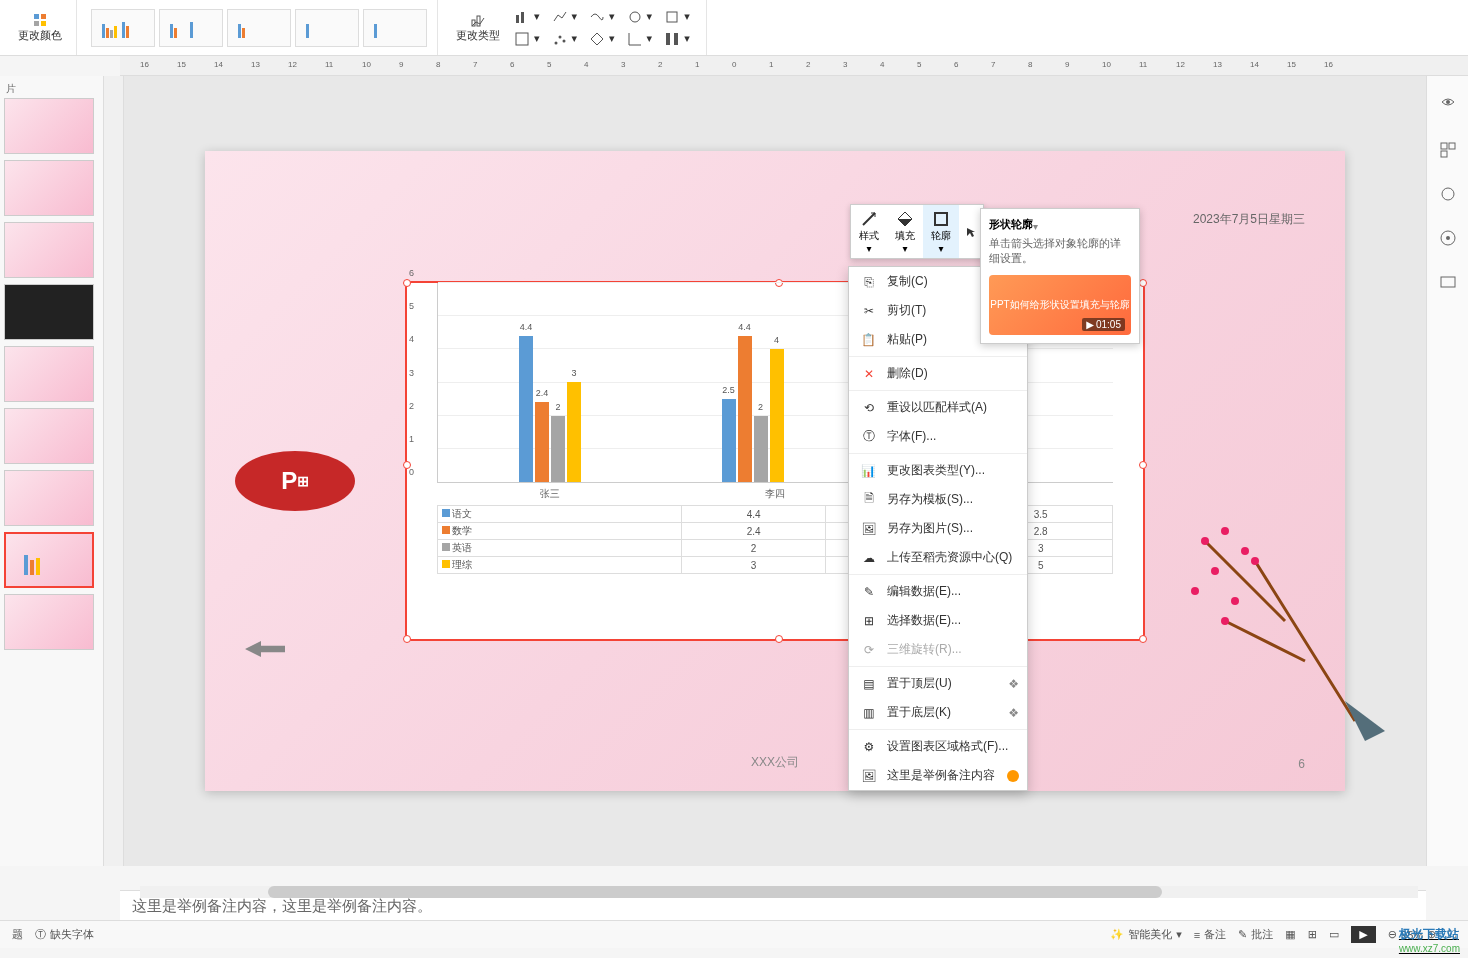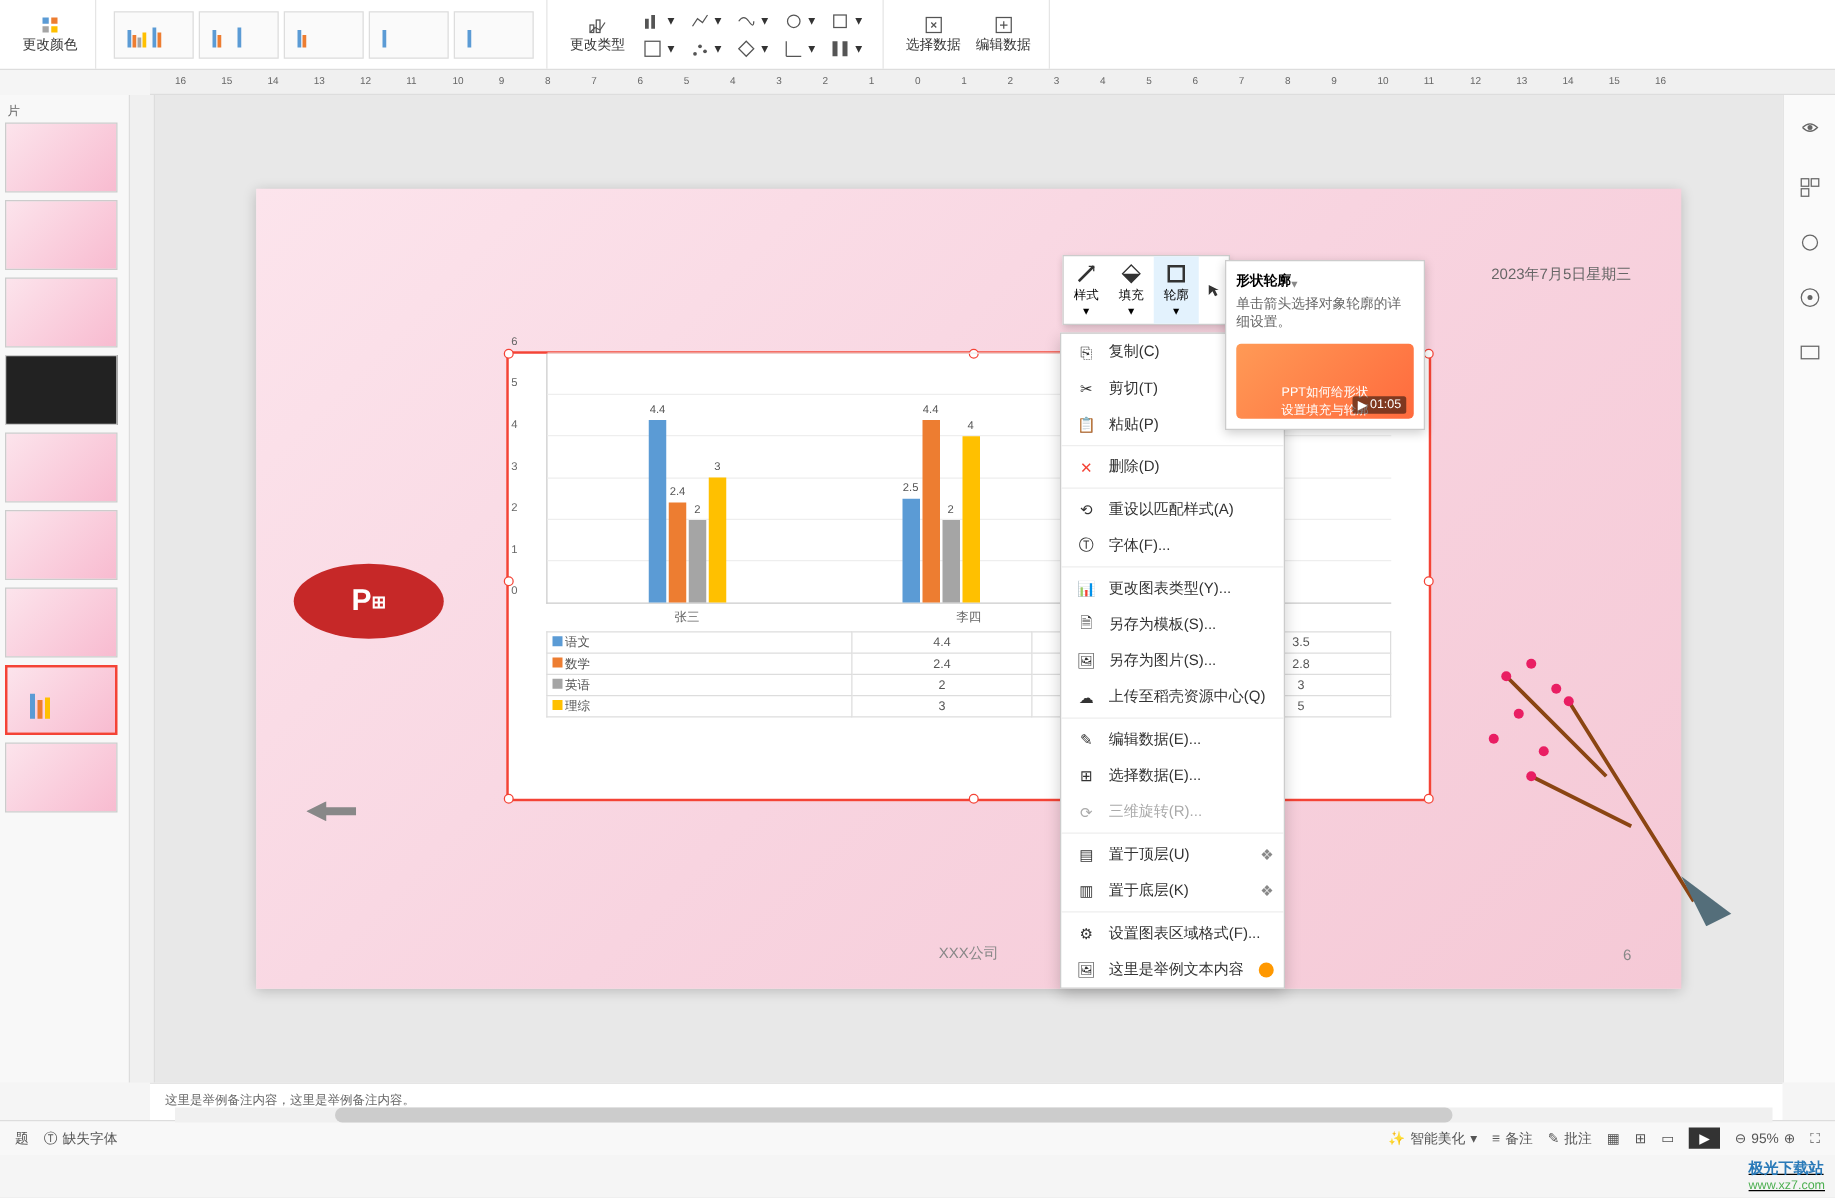--- a/index.html
+++ b/index.html
@@ -60,42 +60,42 @@
 .tree-branch { position: absolute; right: -60px; bottom: 50px; width: 300px; height: 300px; pointer-events: none; }
 
 
 .mini-toolbar { position: absolute; top: 204px; left: 850px; background: #fff; border: 1px solid #ccc; box-shadow: 0 2px 6px rgba(0,0,0,0.2); display: flex; z-index: 100; }
 .mini-btn { display: flex; flex-direction: column; align-items: center; padding: 4px 8px; font-size: 10px; cursor: pointer; }
 .mini-btn.active { background: #e3f2fd; }
 
 
 .tooltip-box { position: absolute; top: 208px; left: 980px; width: 160px; background: #fff; border: 1px solid #ccc; box-shadow: 0 2px 8px rgba(0,0,0,0.2); padding: 8px; font-size: 11px; z-index: 101; }
 .tooltip-title { font-weight: bold; margin-bottom: 4px; }
-.tooltip-video { margin-top: 8px; background: linear-gradient(135deg, #ff9a56, #ff6a3d); height: 60px; border-radius: 4px; position: relative; display: flex; flex-direction: column; align-items: center; justify-content: flex-end; color: #fff; font-size: 10px; }
+.tooltip-video { margin-top: 8px; background: linear-gradient(135deg, #ff9a56, #ff6a3d); height: 60px; border-radius: 4px; position: relative; display: flex; flex-direction: row; align-items: center; justify-content: center; color: #fff; font-size: 10px; }
 .video-time { position: absolute; bottom: 4px; right: 6px; background: rgba(0,0,0,0.5); padding: 1px 4px; border-radius: 2px; display: flex; align-items: center; gap: 2px; }
 
 
 .context-menu { position: absolute; top: 266px; left: 848px; width: 180px; background: #fff; border: 1px solid #ccc; box-shadow: 0 4px 12px rgba(0,0,0,0.2); z-index: 99; font-size: 12px; }
 .menu-item { display: flex; align-items: center; padding: 6px 12px; cursor: pointer; color: #333; gap: 10px; position: relative; }
 .menu-item.disabled { color: #aaa; }
 .menu-sep { border-top: 1px solid #eee; margin: 2px 0; }
 .menu-icon { width: 16px; height: 16px; display: flex; align-items: center; justify-content: center; }
 .menu-badge { position: absolute; right: 8px; width: 12px; height: 12px; background: #ff9800; border-radius: 50%; }
 .menu-arrow { position: absolute; right: 8px; color: #888; }
 
 
 .red-arrow { position: absolute; top: 254px; left: 726px; width: 240px; height: 2px; background: #f44336; transform: rotate(-12deg); transform-origin: left center; z-index: 98; }
 .red-arrow::after { content: ''; position: absolute; right: -2px; top: -4px; border-left: 10px solid #f44336; border-top: 5px solid transparent; border-bottom: 5px solid transparent; }
 
 
 .right-sidebar { width: 42px; background: #fafafa; border-left: 1px solid #ddd; display: flex; flex-direction: column; align-items: center; padding-top: 20px; gap: 24px; }
 .sidebar-icon { width: 20px; height: 20px; cursor: pointer; color: #666; }
 
 
-.notes-area { height: 30px; background: #fff; border-top: 1px solid #ddd; padding: 6px 12px; font-size: 10px; color: #666; margin-left: 120px; margin-right: 42px; }
+.notes-area { height: 30px; background: #fff; border-top: 1px solid #ddd; padding: 6px 12px; font-size: 15px; color: #666; margin-left: 120px; margin-right: 42px; margin-top: 24px; }
 .status-bar { height: 28px; background: #f8f8f8; border-top: 1px solid #ddd; display: flex; align-items: center; justify-content: space-between; padding: 0 12px; font-size: 11px; color: #555; }
 .status-left, .status-right { display: flex; align-items: center; gap: 12px; }
 .status-icon { display: flex; align-items: center; gap: 4px; cursor: pointer; }
 
 
 .watermark { position: absolute; bottom: 4px; right: 8px; font-size: 12px; z-index: 200; text-decoration: underline; }
 .watermark .top { color: #2a7ab8; font-weight: bold; }
 .watermark .bot { color: #4caf50; font-size: 10px; }
 
 .scrollbar-h { position: absolute; bottom: 60px; left: 140px; right: 50px; height: 12px; background: #f0f0f0; }
@@ -194,36 +194,20 @@
               <path d="M8 2 L14 8 L8 14 L2 8 Z" fill="none" stroke="#555"></path>
             </svg>▾</div>
         <div class="toolbar-btn-row"><svg class="small-icon" viewBox="0 0 16 16">
               <path d="M2 14 L2 2 M2 14 L14 14" stroke="#555"></path>
             </svg>▾</div>
         <div class="toolbar-btn-row"><svg class="small-icon" viewBox="0 0 16 16">
               <rect x="2" y="2" width="4" height="12" fill="#555"></rect>
               <rect x="10" y="2" width="4" height="12" fill="#555"></rect>
             </svg>▾</div>
       </div>
-    </div>
-  </div>
-  <div class="toolbar-group">
-    <div class="toolbar-btn">
-      <svg class="icon" viewBox="0 0 16 16">
-          <rect x="2" y="2" width="12" height="12" fill="none" stroke="#555"></rect>
-          <path d="M6 6 L10 10 M10 6 L6 10" stroke="#555"></path>
-        </svg>
-      <span>选择数据</span>
-    </div>
-    <div class="toolbar-btn">
-      <svg class="icon" viewBox="0 0 16 16">
-          <rect x="2" y="2" width="12" height="12" fill="none" stroke="#555"></rect>
-          <path d="M5 8 L11 8 M8 5 L8 11" stroke="#555"></path>
-        </svg>
-      <span>编辑数据</span>
     </div>
   </div>
 </div>
 
 <div class="ruler-area">
     <div class="ruler-tick" style="left: 20px;">16</div>
     <div class="ruler-tick" style="left: 57px;">15</div>
     <div class="ruler-tick" style="left: 94px;">14</div>
     <div class="ruler-tick" style="left: 131px;">13</div>
     <div class="ruler-tick" style="left: 168px;">12</div>
@@ -544,21 +528,21 @@
       <span>置于底层(K)</span>
       <span class="menu-arrow">❖</span>
     </div>
   <div class="menu-sep"></div>
   <div class="menu-item">
       <span class="menu-icon">⚙</span>
       <span>设置图表区域格式(F)...</span>
     </div>
   <div class="menu-item">
       <span class="menu-icon">🖼</span>
-      <span>这里是举例文本内容</span>
+      <span>这里是举例备注内容</span>
       <span class="menu-badge"></span>
     </div>
 </div>
 
 <div class="notes-area">这里是举例备注内容，这里是举例备注内容。</div>
 
 <div class="scrollbar-h"></div>
 
 <div class="status-bar">
   <div class="status-left">

